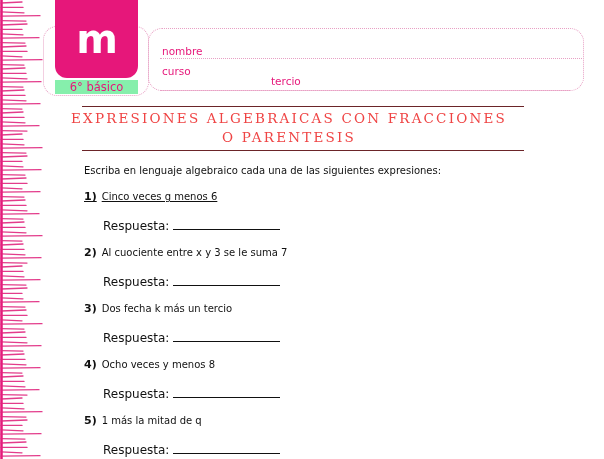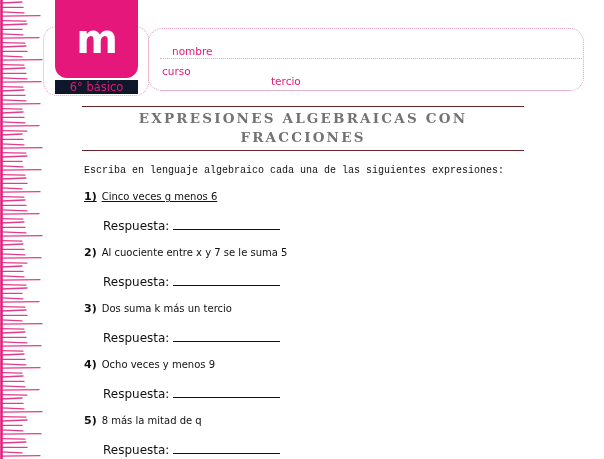--- a/index.html
+++ b/index.html
@@ -2,28 +2,28 @@
 <html><head>
 <meta charset="utf-8">
 <style>
   html, body { margin:0; padding:0; }
   body { width:604px; height:459px; background:#ffffff; position:relative; overflow:hidden; font-family:"DejaVu Sans", sans-serif; }
   #ruler { position:absolute; left:0; top:0; width:45px; height:459px; }
   .logo-outline { position:absolute; left:43px; top:26px; width:104px; height:68px; border:1px dotted #e8a0c4; border-radius:14px; }
   .logo-block { position:absolute; left:55px; top:0; width:83px; height:78px; background:#e6177a; border-radius:0 0 12px 12px; color:#fff; text-align:center; }
   .logo-m { font-family:"DejaVu Sans", sans-serif; font-weight:bold; font-size:40px; line-height:40px; margin-top:19px; letter-spacing:-1px; }
   .logo-sub { font-family:"DejaVu Sans", sans-serif; font-size:12px; line-height:14px; margin-top:2px; }
-  .logo-grade { position:absolute; left:55px; top:80px; width:83px; text-align:center; color:#e6177a; font-size:11.5px; background:#0f172a; }
+  .logo-grade { position:absolute; left:55px; top:80px; width:83px; text-align:center; color:#e6177a; font-size:11.5px; background:#86efac; }
   .info-box { position:absolute; left:148px; top:28px; width:434px; height:61px; border:1px dotted #e8a0c4; border-radius:14px; }
   .info-divider { position:absolute; left:160px; top:58px; width:422px; border-top:1px dotted #e8a0c4; }
   .info-bottom { position:absolute; left:160px; top:90px; width:410px; border-top:1px dotted #e8a0c4; }
   .field-label { position:absolute; color:#e6177a; font-size:10.5px; }
   .rule { position:absolute; left:82px; width:442px; border-top:1.5px solid #6b2428; }
-  .title { position:absolute; left:82px; top:109px; width:442px; text-align:center; color:#737373; font-family:"DejaVu Serif", serif; font-weight:bold; font-size:13.5px; letter-spacing:2.2px; line-height:19px; }
-  .instructions { position:absolute; left:84px; top:165px; font-size:10px; color:#111;font-family:Liberation Mono, monospace; }
+  .title { position:absolute; left:68px; top:109px; width:442px; text-align:center; color:#ef4444; font-family:"DejaVu Serif", serif; font-weight:normal; font-size:13.5px; letter-spacing:2.2px; line-height:19px; }
+  .instructions { position:absolute; left:84px; top:165px; font-size:10px; color:#111; }
   .q { position:absolute; left:84px; font-size:10px; color:#111; }
   .q-num { font-weight:bold; font-size:11px; margin-right:5px; }
   .ans { position:absolute; left:103px; font-size:12px; color:#111; }
   .ans-line { display:inline-block; width:107px; border-bottom:1px solid #111; height:10px; margin-left:4px; vertical-align:baseline; }
 </style>
 </head>
 <body>
 
 <svg id="ruler" viewBox="0 0 45 459" xmlns="http://www.w3.org/2000/svg">
     <line x1="1.5" y1="0" x2="1.5" y2="459" stroke="#e6177a" stroke-width="2.5"></line>
@@ -135,61 +135,62 @@
 
 <div class="logo-outline"></div>
 <div class="logo-block">
   <div class="logo-m">m</div>
 </div>
 <div class="logo-grade">6° básico</div>
 
 <div class="info-box"></div>
 <div class="info-divider"></div>
 <div class="info-bottom"></div>
-<span class="field-label" style="left:172px;top:45px;">nombre</span>
+<span class="field-label" style="left:162px;top:45px;">nombre</span>
 <div style="position:absolute;left:200px;top:44px;width:378px;height:14px;"></div>
 <span class="field-label" style="left:162px;top:65px;">curso</span>
 <div style="position:absolute;left:192px;top:74px;width:75px;height:14px;"></div>
 <span class="field-label" style="left:271px;top:75px;">tercio</span>
 <div style="position:absolute;left:300px;top:74px;width:270px;height:14px;"></div>
 
 <div class="rule" style="top:106px;"></div>
 <div class="title">
   <div>EXPRESIONES ALGEBRAICAS CON FRACCIONES</div>
+  <div>O PARENTESIS</div>
 </div>
 <div class="rule" style="top:150px;"></div>
 
 <div class="instructions">Escriba en lenguaje algebraico cada una de las siguientes expresiones:</div>
 
 <div class="q" style="top:190px;text-decoration:underline;">
   <span class="q-num">1)</span><span>Cinco veces g menos 6</span>
 </div>
 <div class="ans" style="top:219px;">
   <span>Respuesta:</span><span class="ans-line"></span>
 </div>
 
 <div class="q" style="top:246px;">
-  <span class="q-num">2)</span><span>Al cuociente entre x y 7 se le suma 5</span>
+  <span class="q-num">2)</span><span>Al cuociente entre x y 3 se le suma 7</span>
 </div>
 <div class="ans" style="top:275px;">
   <span>Respuesta:</span><span class="ans-line"></span>
 </div>
 
 <div class="q" style="top:302px;">
-  <span class="q-num">3)</span><span>Dos suma k más un tercio</span>
+  <span class="q-num">3)</span><span>Dos fecha k más un tercio</span>
 </div>
 <div class="ans" style="top:331px;">
   <span>Respuesta:</span><span class="ans-line"></span>
 </div>
 
 <div class="q" style="top:358px;">
-  <span class="q-num">4)</span><span>Ocho veces y menos 9</span>
+  <span class="q-num">4)</span><span>Ocho veces y menos 8</span>
 </div>
 <div class="ans" style="top:387px;">
   <span>Respuesta:</span><span class="ans-line"></span>
 </div>
 
 <div class="q" style="top:414px;">
-  <span class="q-num">5)</span><span>8 más la mitad de q</span>
+  <span class="q-num">5)</span><span>1 más la mitad de q</span>
 </div>
 <div class="ans" style="top:443px;">
   <span>Respuesta:</span><span class="ans-line"></span>
 </div>
 
 </body></html>

